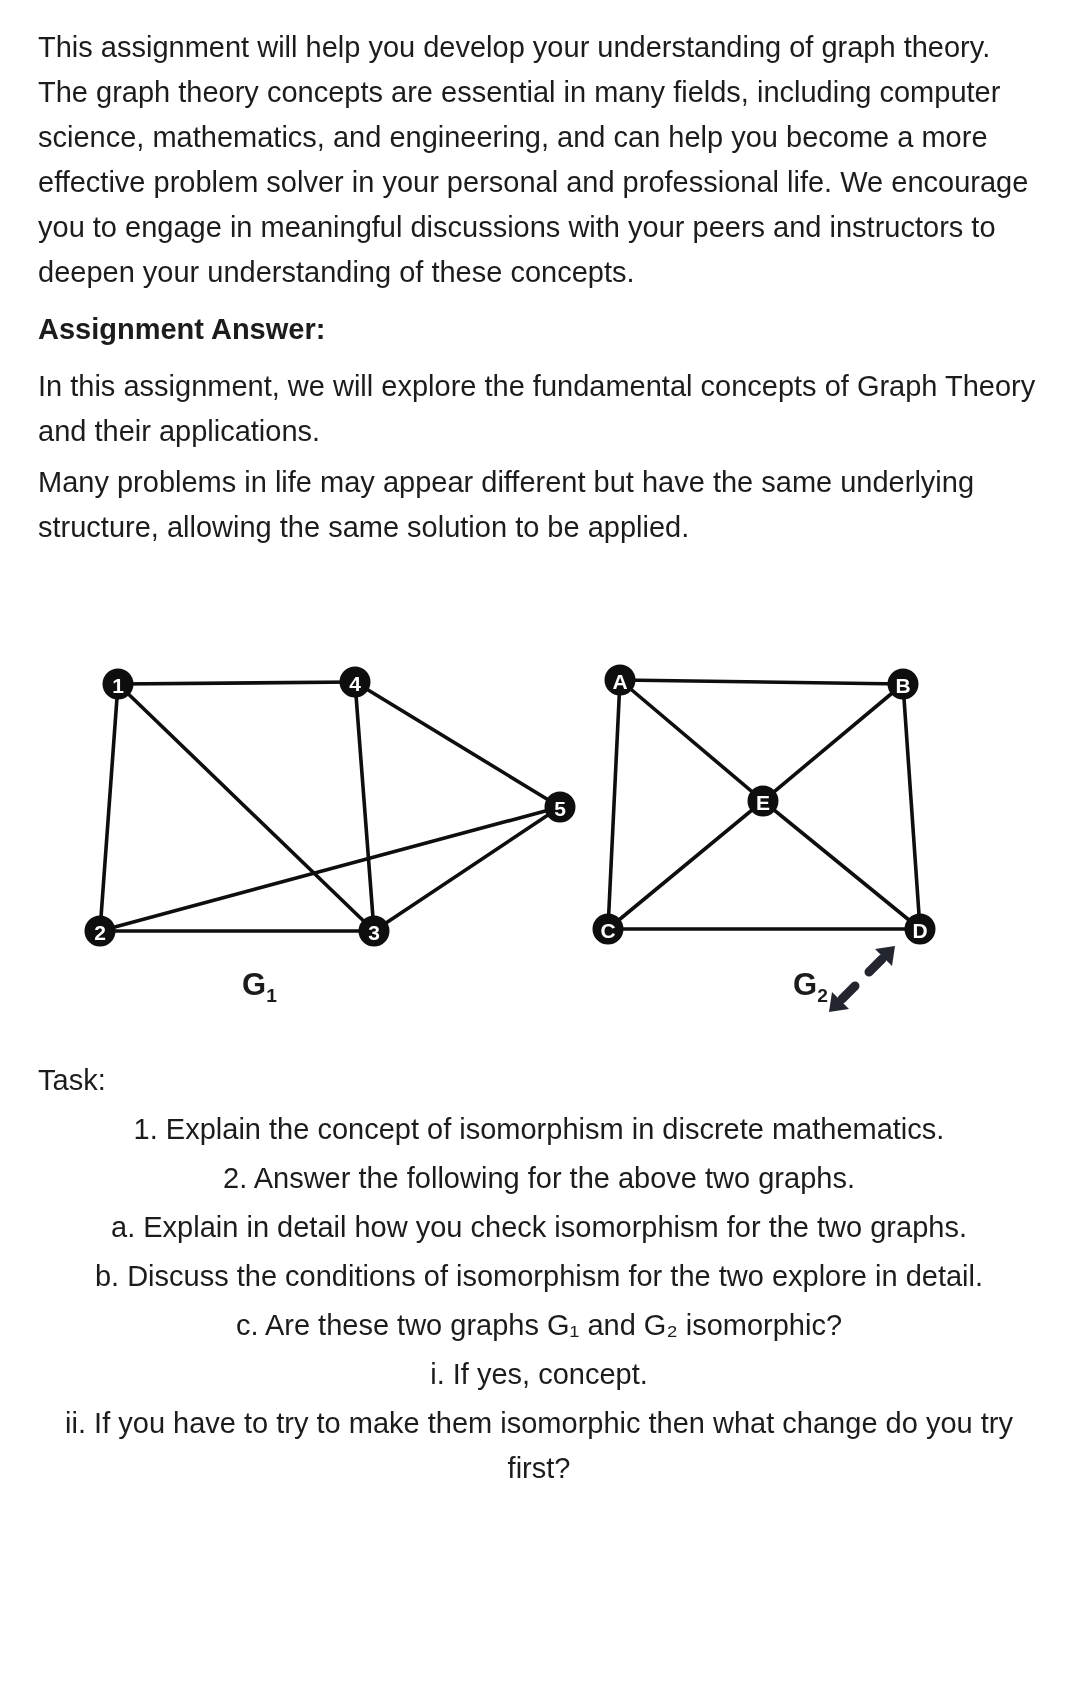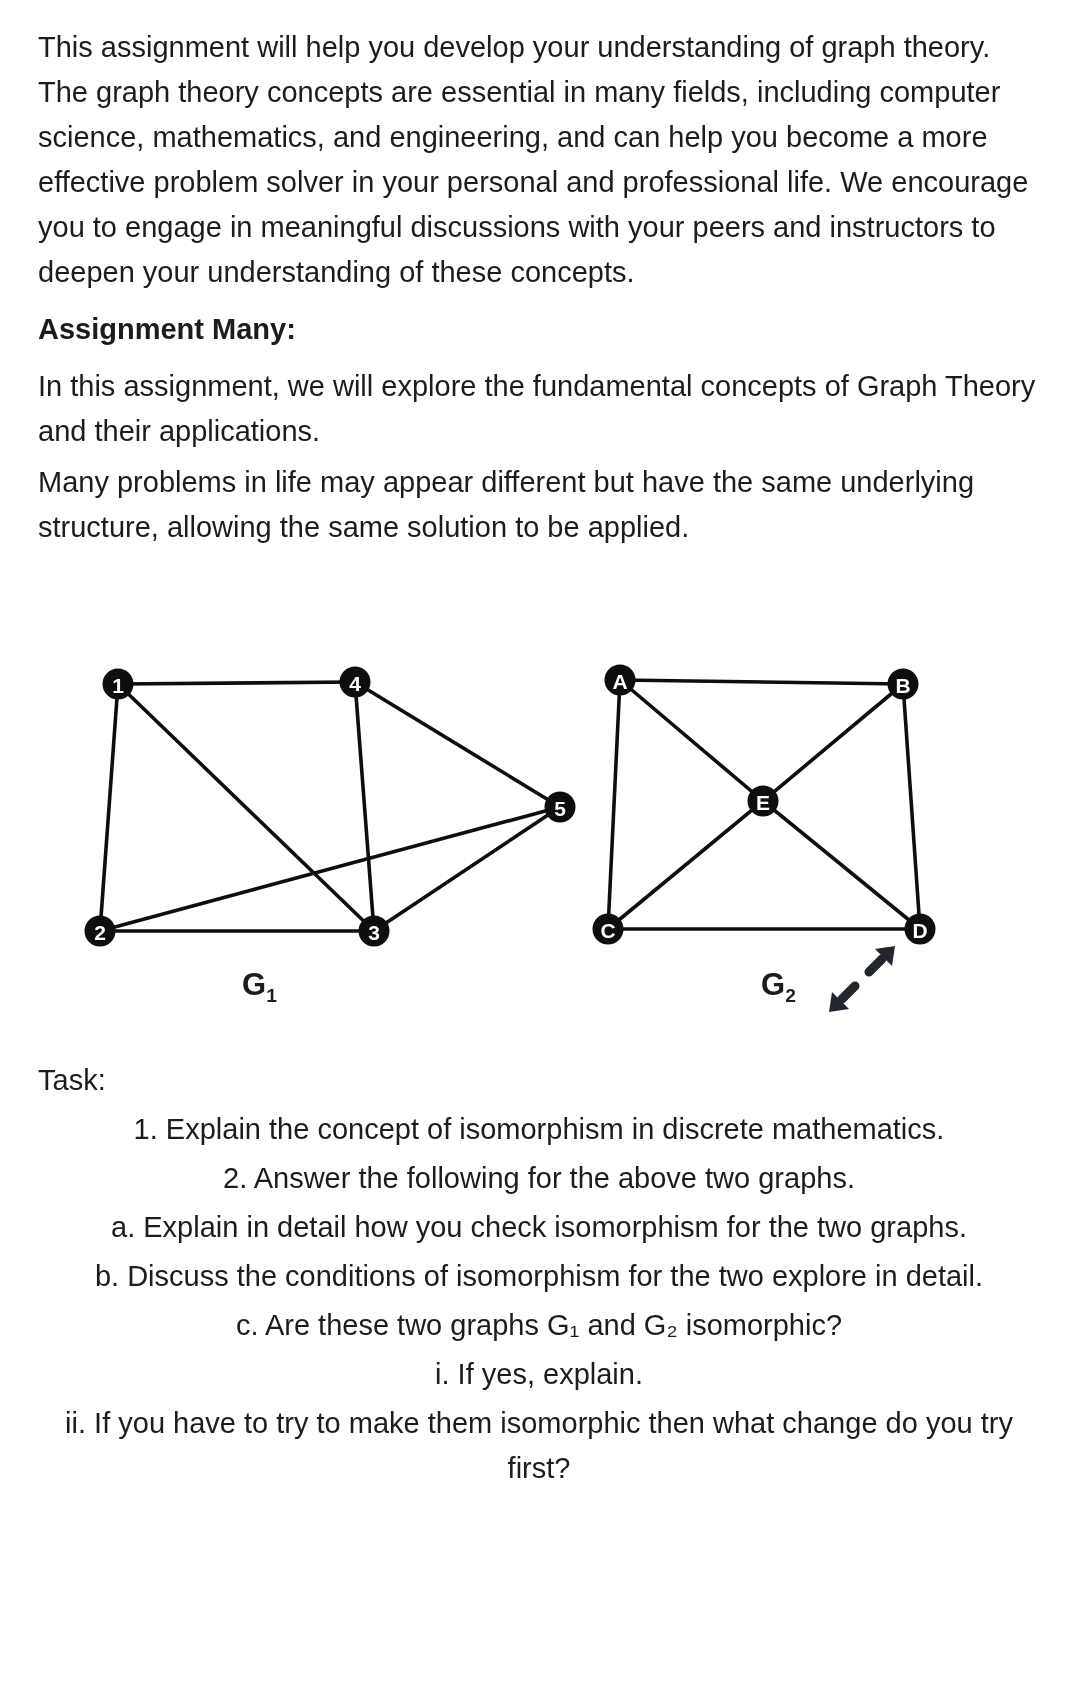--- a/index.html
+++ b/index.html
@@ -60,21 +60,21 @@
   .tasks { margin-top: 24px; }
   .task-item { margin: 4px 40px 4px 38px; text-align: center; }
 </style>
 </head>
 <body>
 
 <div class="page">
 
   <p class="body-text">This assignment will help you develop your understanding of graph theory. The graph theory concepts are essential in many fields, including computer science, mathematics, and engineering, and can help you become a more effective problem solver in your personal and professional life. We encourage you to engage in meaningful discussions with your peers and instructors to deepen your understanding of these concepts.</p>
 
-  <p class="body-text bold">Assignment Many:</p>
+  <p class="body-text bold">Assignment Answer:</p>
 
   <p class="body-text">In this assignment, we will explore the fundamental concepts of Graph Theory and their applications.</p>
 
   <p class="body-text para-gap">Many problems in life may appear different but have the same underlying structure, allowing the same solution to be applied.</p>
 
   <div class="figure">
     <svg id="graph-svg" width="1080" height="480" viewBox="0 560 1080 480">
 
     <line x1="118" y1="690" x2="355" y2="688" class="edge"></line>
         <line x1="118" y1="690" x2="100" y2="937" class="edge"></line>
@@ -115,29 +115,29 @@
         <g id="cursor-icon" transform="translate(862,985)">
         <line class="cursor-stroke" x1="7" y1="-7" x2="20" y2="-20"></line>
         <polygon class="cursor-head" points="33,-33 30,-13 13,-30"></polygon>
         <line class="cursor-stroke" x1="-7" y1="7" x2="-20" y2="20"></line>
         <polygon class="cursor-head" points="-33,33 -30,13 -13,30"></polygon>
       </g>
       </svg>
 
     <div class="graph-label" style="left:242px; top:413px"><span>G</span><sub>1</sub></div>
 
-    <div class="graph-label" style="left:761px; top:413px"><span>G</span><sub>2</sub></div>
+    <div class="graph-label" style="left:793px; top:413px"><span>G</span><sub>2</sub></div>
   </div>
 
   <div class="tasks">
     <p class="body-text">Task:</p>
     <div id="task-list">
         <p class="body-text task-item">1. Explain the concept of isomorphism in discrete mathematics.</p>
         <p class="body-text task-item">2. Answer the following for the above two graphs.</p>
         <p class="body-text task-item">a. Explain in detail how you check isomorphism for the two graphs.</p>
         <p class="body-text task-item">b. Discuss the conditions of isomorphism for the two explore in detail.</p>
         <p class="body-text task-item">c. Are these two graphs G₁ and G₂ isomorphic?</p>
-        <p class="body-text task-item">i. If yes, explain.</p>
+        <p class="body-text task-item">i. If yes, concept.</p>
         <p class="body-text task-item">ii. If you have to try to make them isomorphic then what change do you try first?</p>
       </div>
   </div>
 
 </div>
 
 </body></html>

